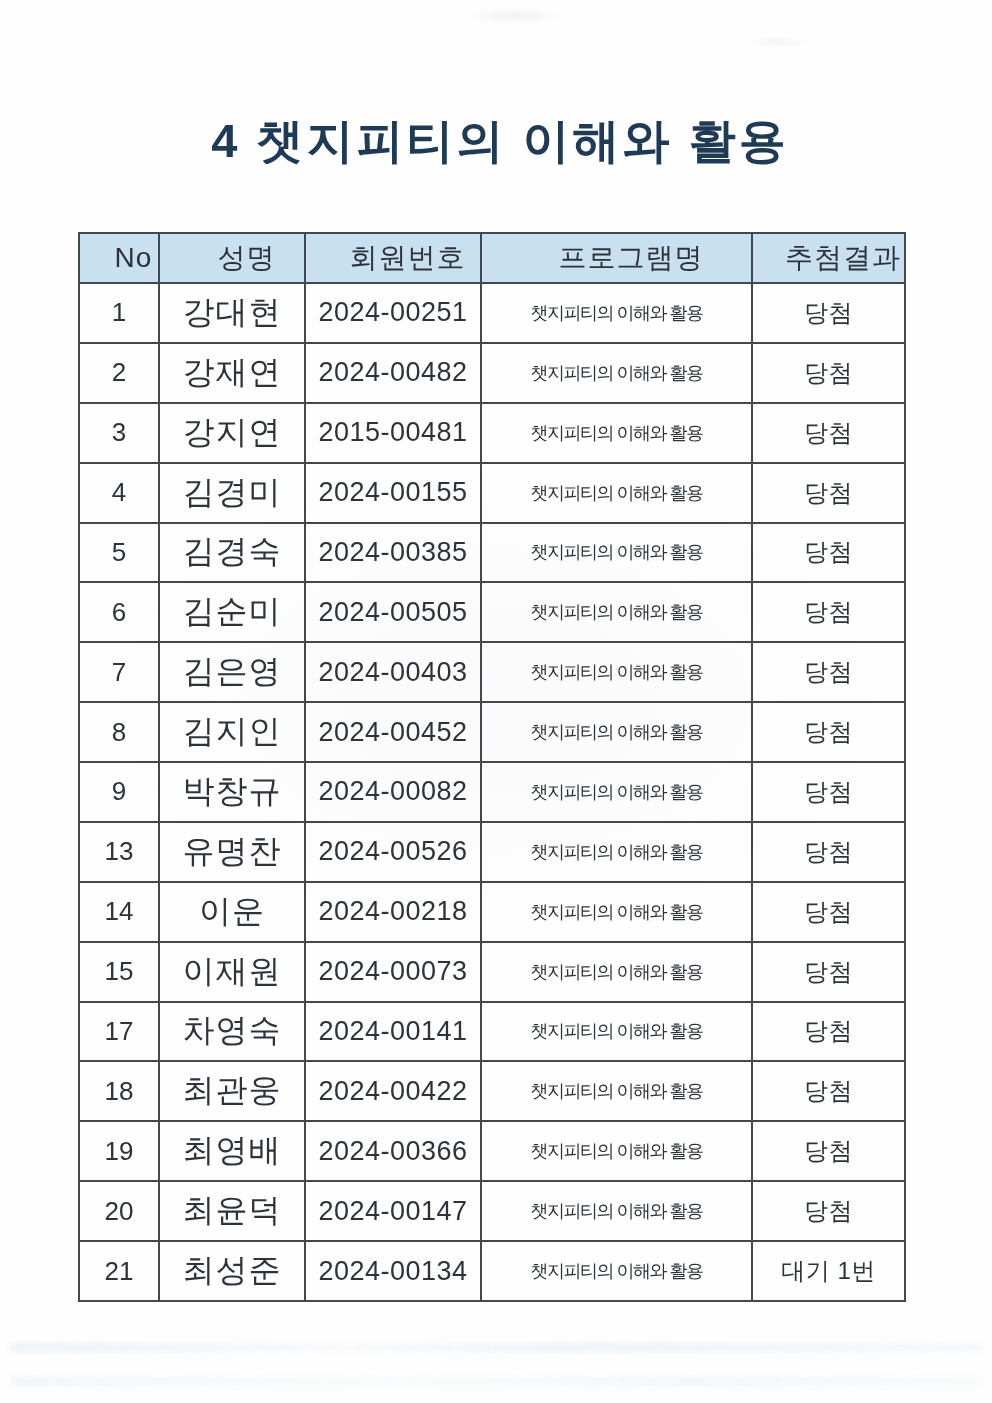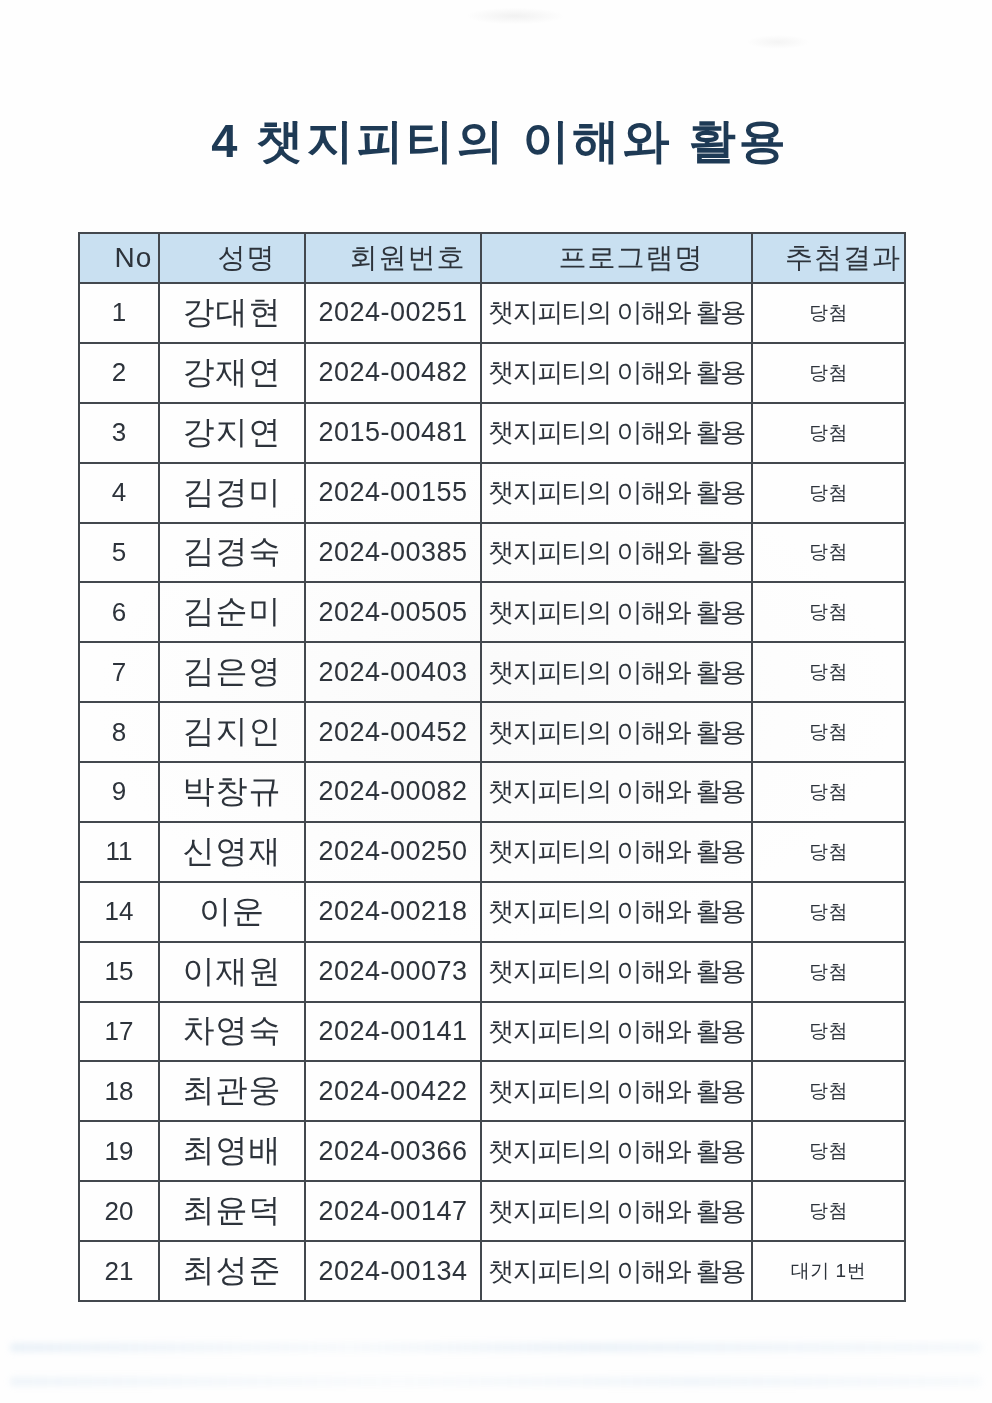--- a/index.html
+++ b/index.html
@@ -60,22 +60,22 @@
   table.results th {
     background: var(--header-bg, #c9e0f1);
     font-size: 28px;
     font-weight: 500;
     letter-spacing: 1px;
     padding-left: 29px;
   }
   td.col0 { font-size: 26px; }
   td.col1 { font-size: 32px; letter-spacing: 1px; }
   td.col2 { font-size: 27px; letter-spacing: 0.5px; }
-  td.col3 { font-size: 26px; letter-spacing: -1.5px; white-space: nowrap; }
-  td.col4 { font-size: 19px; letter-spacing: 0.5px; border-radius: 10px; }
+  td.col3 { font-size: 18px; letter-spacing: -1.5px; white-space: nowrap; }
+  td.col4 { font-size: 24px; letter-spacing: 0.5px; border-radius: 10px; }
   
   .bleed-line {
     position: absolute;
     left: 10px;
     right: 10px;
     height: 9px;
     border-radius: 4px;
     filter: blur(3px);
     pointer-events: none;
   }
@@ -174,23 +174,23 @@
           <td class="col4">당첨</td>
         </tr>
         <tr>
           <td class="col0">9</td>
           <td class="col1">박창규</td>
           <td class="col2">2024-00082</td>
           <td class="col3">챗지피티의 이해와 활용</td>
           <td class="col4">당첨</td>
         </tr>
         <tr>
-          <td class="col0">11</td>
-          <td class="col1">신영재</td>
-          <td class="col2">2024-00250</td>
+          <td class="col0">13</td>
+          <td class="col1">유명찬</td>
+          <td class="col2">2024-00526</td>
           <td class="col3">챗지피티의 이해와 활용</td>
           <td class="col4">당첨</td>
         </tr>
         <tr>
           <td class="col0">14</td>
           <td class="col1">이운</td>
           <td class="col2">2024-00218</td>
           <td class="col3">챗지피티의 이해와 활용</td>
           <td class="col4">당첨</td>
         </tr>

